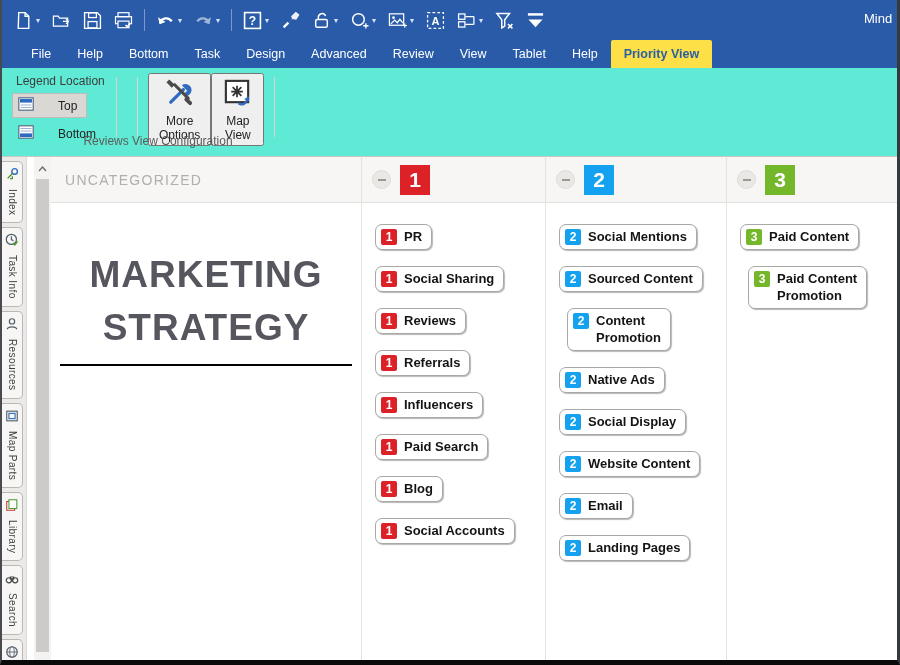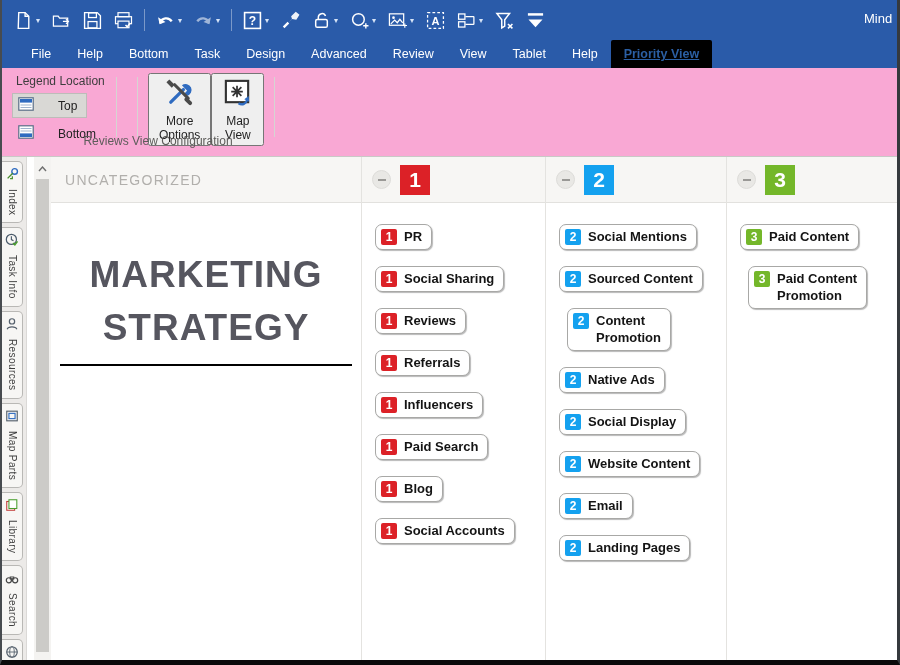--- a/index.html
+++ b/index.html
@@ -15,23 +15,23 @@
   .qat-btn{display:flex;align-items:center;padding:0 6px;height:28px;cursor:default;}
   .qat-btn .qicon{display:flex;}
   .qat-btn svg{width:19px;height:19px;}
   .qicon.dim{opacity:.55;}
   .caret{color:#d6e4f7;font-size:8px;margin-left:3px;}
   .qsep{width:1px;height:22px;background:rgba(255,255,255,.38);margin:0 5px;}
   .win-title{position:absolute;right:0;top:11px;color:#fff;font-size:13px;width:33px;overflow:hidden;white-space:nowrap;}
   
   .tabsrow{height:28px;background:#2a5ba9;display:flex;align-items:stretch;padding-left:16px;flex:none;text-align:right;}
   .tab{color:#fff;font-size:12.5px;padding:7px 13px 0;cursor:default;}
-  .tab.active{background:#000000;color:#2b5fa3;font-weight:bold;border-radius:2px 2px 0 0;text-decoration:underline;}
+  .tab.active{background:#fde047;color:#2b5fa3;font-weight:bold;border-radius:2px 2px 0 0;}
   
-  .ribbon{height:89px;background:#f9a8d4;border-bottom:1px solid #c9c8c6;position:relative;display:flex;align-items:flex-start;padding:5px 10px 0;box-sizing:border-box;flex:none;}
+  .ribbon{height:89px;background:#5eead4;border-bottom:1px solid #c9c8c6;position:relative;display:flex;align-items:flex-start;padding:5px 10px 0;box-sizing:border-box;flex:none;}
   .rgroup{display:flex;flex-direction:column;align-items:flex-start;}
   .rgroup-label{font-size:12px;color:#3d3d3d;margin:1px 0 5px 4px;}
   .small-btn{display:flex;align-items:center;gap:24px;font-size:12px;color:#222;padding:3px 9px 3px 5px;border:1px solid transparent;background:transparent;cursor:default;}
   .small-btn.selected{background:#d9d8d5;border-color:#bdbcb9;}
   .small-btn + .small-btn{margin-top:3px;}
   .small-btn svg{width:16px;height:14px;}
   .vsep{width:1px;background:#d6d5d2;height:60px;margin:4px 10px 0;flex:none;}
   .big-btn{display:flex;flex-direction:column;align-items:center;font-size:12px;color:#222;padding:2px 9px;line-height:14px;text-align:center;cursor:default;}
   .big-btn .blabel{white-space:pre-line;}
   .big-btn svg{width:31px;height:31px;margin-bottom:3px;}

